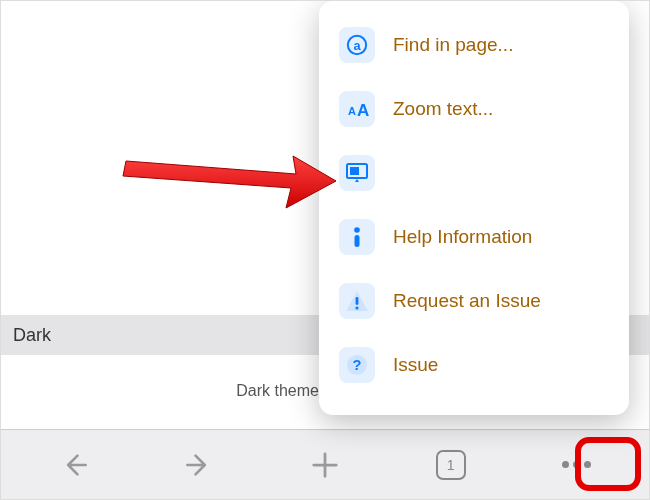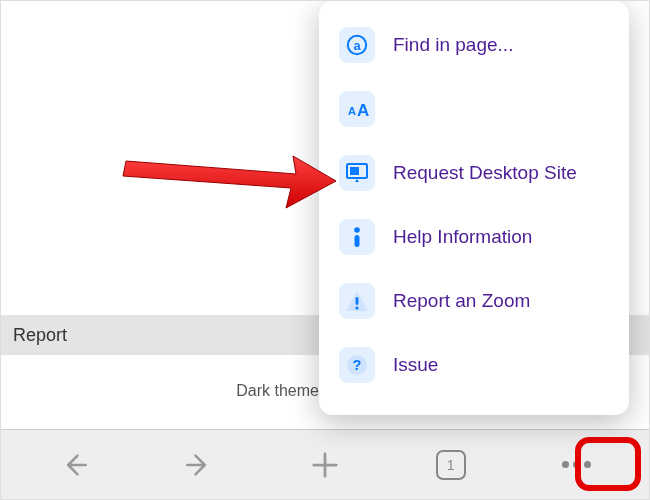--- a/index.html
+++ b/index.html
@@ -121,37 +121,37 @@
       height: 36px;
       background: #e5f0ff;
       border-radius: 8px;
       display: flex;
       align-items: center;
       justify-content: center;
       color: #0a7aff;
       flex-shrink: 0;
     }
     .menu-label {
-      color: #4c1d95;
+      color: #a16207;
       font-size: 19px;
     }
     .arrow {
       position: absolute;
       top: 145px;
       left: 120px;
       z-index: 20;
       pointer-events: none;
     }
   </style>
 </head>
 <body>
 
 <div class="content-area">
   <div class="location-bar">
-    <span>Report</span>
+    <span>Dark</span>
   </div>
   <div class="footer-links">
     <span>Dark theme: off</span>
     <span>Sett</span>
   </div>
 </div>
 
 <div class="popup-menu">
   <div class="menu-item">
     <div class="menu-icon">
@@ -162,49 +162,49 @@
     </div>
     <span class="menu-label">Find in page...</span>
   </div>
   <div class="menu-item">
     <div class="menu-icon">
       <svg width="26" height="20" viewBox="0 0 26 20">
           <text x="4" y="16" font-size="11" fill="#0a7aff" font-weight="700">A</text>
           <text x="13" y="17" font-size="17" fill="#0a7aff" font-weight="700">A</text>
         </svg>
     </div>
+    <span class="menu-label">Zoom text...</span>
   </div>
   <div class="menu-item">
     <div class="menu-icon">
       <svg width="24" height="22" viewBox="0 0 24 22">
           <rect x="2" y="2" width="20" height="14" rx="1.5" fill="none" stroke="#0a7aff" stroke-width="2"></rect>
           <rect x="5" y="5" width="9" height="8" fill="#0a7aff"></rect>
           <path d="M10 20 L14 20 L12 17 Z" fill="#0a7aff"></path>
         </svg>
     </div>
-    <span class="menu-label">Request Desktop Site</span>
   </div>
   <div class="menu-item">
     <div class="menu-icon">
       <svg width="10" height="22" viewBox="0 0 10 22">
           <circle cx="5" cy="4" r="2.8" fill="#0a7aff"></circle>
           <rect x="2.5" y="9" width="5" height="12" rx="2.5" fill="#0a7aff"></rect>
         </svg>
     </div>
     <span class="menu-label">Help Information</span>
   </div>
   <div class="menu-item">
     <div class="menu-icon">
       <svg width="24" height="22" viewBox="0 0 24 22">
           <path d="M12 1 L23 21 L1 21 Z" fill="#cfe3ff"></path>
           <rect x="10.6" y="7" width="2.8" height="8" rx="1.4" fill="#0a7aff"></rect>
           <circle cx="12" cy="18" r="1.6" fill="#0a7aff"></circle>
         </svg>
     </div>
-    <span class="menu-label">Report an Zoom</span>
+    <span class="menu-label">Request an Issue</span>
   </div>
   <div class="menu-item">
     <div class="menu-icon">
       <svg width="22" height="22" viewBox="0 0 24 24">
           <circle cx="12" cy="12" r="11" fill="#cfe3ff"></circle>
           <text x="12" y="17.5" text-anchor="middle" font-size="16" fill="#0a7aff" font-weight="700">?</text>
         </svg>
     </div>
     <span class="menu-label">Issue</span>
   </div>

